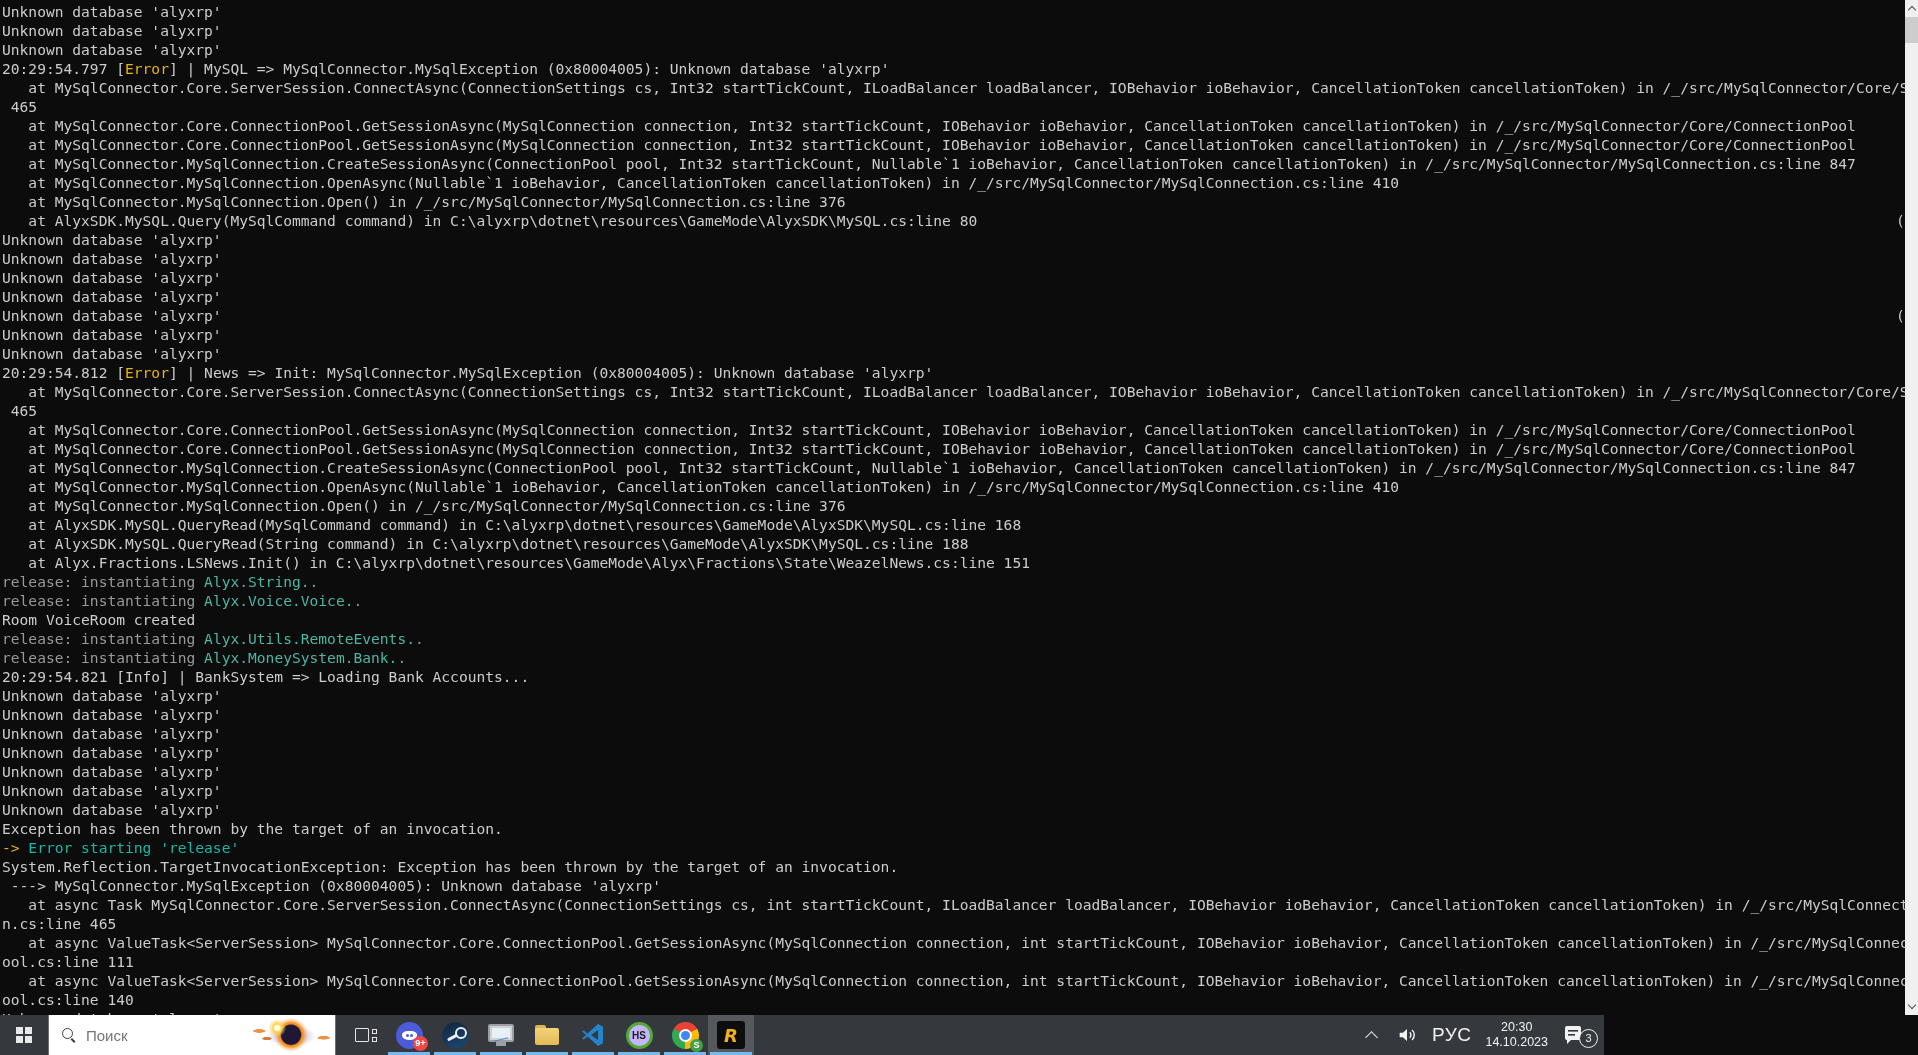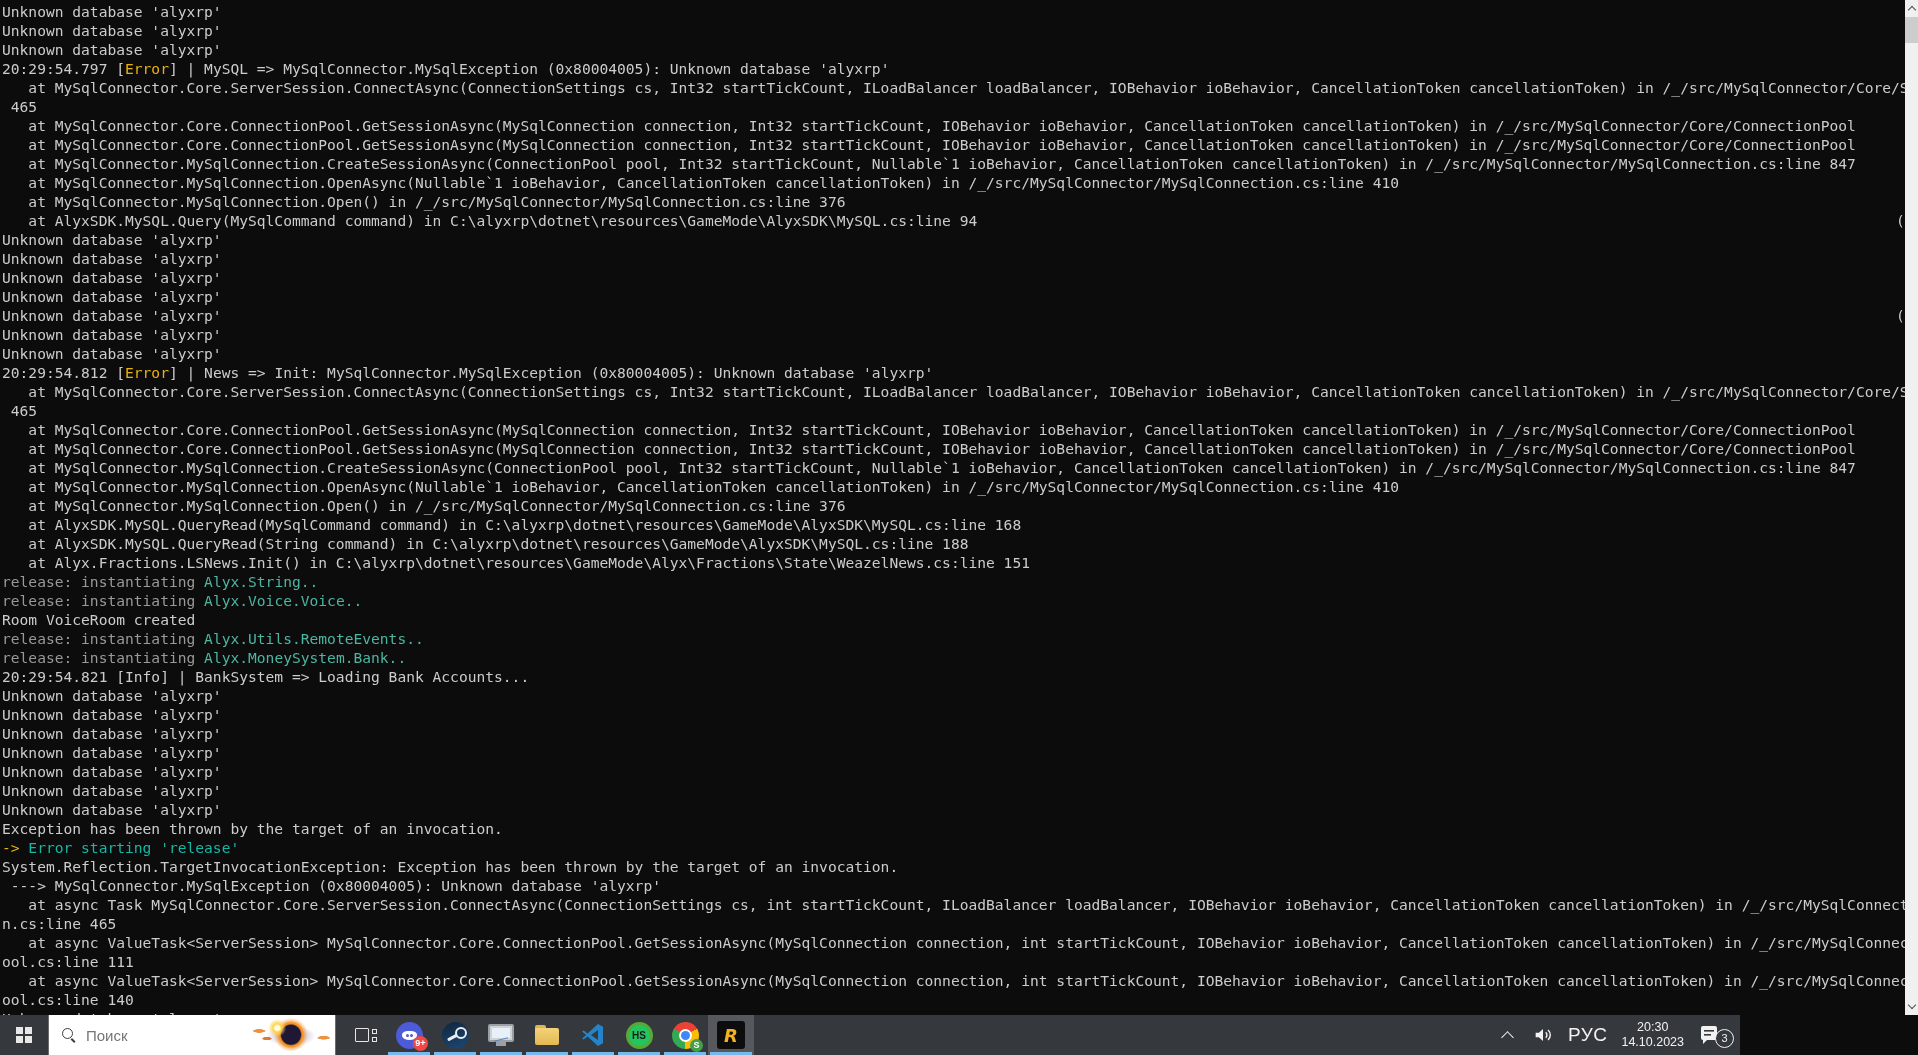--- a/index.html
+++ b/index.html
@@ -34,21 +34,21 @@
     position:absolute; left:3.5px; width:6px; height:6px;
     border-left:1.6px solid #505050; border-top:1.6px solid #505050;
   }
   #sb-up span { top:7px; transform:rotate(45deg); }
   #sb-down { bottom:0; }
   #sb-down span { top:4px; transform:rotate(225deg); }
   #sb-thumb { position:absolute; left:0; top:17px; width:13px; height:26px; background:#cdcdcd; }
 
   
   #taskbar {
-    position:absolute; left:0; top:1015px; width:1740px; height:40px;
+    position:absolute; left:0; top:1015px; width:1604px; height:40px;
     background:#35383c; display:flex; align-items:center;
     font-family:"Liberation Sans","DejaVu Sans",sans-serif;
   }
   #start-btn { width:48px; height:40px; display:flex; align-items:center; justify-content:center; }
   .winlogo { width:16px; height:16px; display:grid; grid-template-columns:7px 7px; grid-template-rows:7px 7px; gap:1.5px; }
   .winlogo i { background:#e8e8e8; }
 
   #search-box {
     width:288px; height:40px; background:#ffffff; display:flex; align-items:center;
     position:relative; border:1px solid #6d6d6d; border-bottom:none; border-top:none;
@@ -100,21 +100,21 @@
   .ic-monitor { width:26px; height:22px; position:relative; }
   .ic-monitor .scr { position:absolute; left:0; top:0; width:26px; height:18px; background:#cfd3d6; border:2px solid #9aa0a4; border-radius:2px; }
   .ic-monitor .scr i { position:absolute; left:2px; top:2px; right:2px; bottom:2px; background:#e8f1fa; display:block; }
   .ic-monitor .scr i::after { content:""; position:absolute; left:2px; top:6px; width:14px; height:5px; border-bottom:1.6px solid #4f86c6; transform:skewY(-14deg); }
   .ic-monitor .base { position:absolute; left:8px; top:18px; width:10px; height:4px; background:#9aa0a4; }
 
   .ic-folder { width:24px; height:20px; position:relative; }
   .ic-folder::before { content:""; position:absolute; left:0; top:0; width:11px; height:5px; background:#e0b44e; border-radius:2px 2px 0 0; }
   .ic-folder::after { content:""; position:absolute; left:0; top:3px; width:24px; height:17px; background:linear-gradient(180deg,#f3d27a,#e3b953); border-radius:2px; }
 
-  .ic-hs { width:27px; height:27px; border-radius:50%; background:#22c55e; border:3px solid #58a839; color:#1d1d1d; font-size:10px; font-weight:bold; display:flex; align-items:center; justify-content:center; font-family:"Liberation Sans",sans-serif; }
+  .ic-hs { width:27px; height:27px; border-radius:50%; background:#c4b5fd; border:3px solid #58a839; color:#1d1d1d; font-size:10px; font-weight:bold; display:flex; align-items:center; justify-content:center; font-family:"Liberation Sans",sans-serif; }
 
   .ic-chrome { width:27px; height:27px; border-radius:50%; position:relative; background:conic-gradient(from 60deg, #fbbc05 0 120deg, #34a853 0 240deg, #ea4335 0 360deg); }
   .ic-chrome::before { content:""; position:absolute; left:7px; top:7px; width:13px; height:13px; background:#fff; border-radius:50%; }
   .ic-chrome::after { content:""; position:absolute; left:9px; top:9px; width:9px; height:9px; background:#4285f4; border-radius:50%; }
 
   .ic-rage { width:28px; height:28px; background:#0d0d0d; border-radius:3px; display:flex; align-items:center; justify-content:center; color:#f4b223; font-weight:bold; font-size:18px; font-family:"DejaVu Sans",sans-serif; font-style:italic; }
 
   #tray { position:absolute; right:6px; top:0; height:40px; display:flex; align-items:center; gap:14px; color:#f2f2f2; }
   .tray-chevron { width:22px; height:40px; position:relative; }
   .tray-chevron::before { content:""; position:absolute; left:7px; top:18px; width:8px; height:8px; border-left:1.6px solid #f2f2f2; border-top:1.6px solid #f2f2f2; transform:rotate(45deg); }
@@ -137,21 +137,21 @@
       <div class="crow"><span>Unknown database 'alyxrp'</span></div>
       <div class="crow"><span>Unknown database 'alyxrp'</span></div>
       <div class="crow"><span>20:29:54.797 [</span><span class="c-r">Error</span><span>] | MySQL =&gt; MySqlConnector.MySqlException (0x80004005): Unknown database 'alyxrp'</span></div>
       <div class="crow"><span>   at MySqlConnector.Core.ServerSession.ConnectAsync(ConnectionSettings cs, Int32 startTickCount, ILoadBalancer loadBalancer, IOBehavior ioBehavior, CancellationToken cancellationToken) in /_/src/MySqlConnector/Core/ServerSession.cs:line</span></div>
       <div class="crow"><span> 465</span></div>
       <div class="crow"><span>   at MySqlConnector.Core.ConnectionPool.GetSessionAsync(MySqlConnection connection, Int32 startTickCount, IOBehavior ioBehavior, CancellationToken cancellationToken) in /_/src/MySqlConnector/Core/ConnectionPool</span></div>
       <div class="crow"><span>   at MySqlConnector.Core.ConnectionPool.GetSessionAsync(MySqlConnection connection, Int32 startTickCount, IOBehavior ioBehavior, CancellationToken cancellationToken) in /_/src/MySqlConnector/Core/ConnectionPool</span></div>
       <div class="crow"><span>   at MySqlConnector.MySqlConnection.CreateSessionAsync(ConnectionPool pool, Int32 startTickCount, Nullable`1 ioBehavior, CancellationToken cancellationToken) in /_/src/MySqlConnector/MySqlConnection.cs:line 847</span></div>
       <div class="crow"><span>   at MySqlConnector.MySqlConnection.OpenAsync(Nullable`1 ioBehavior, CancellationToken cancellationToken) in /_/src/MySqlConnector/MySqlConnection.cs:line 410</span></div>
       <div class="crow"><span>   at MySqlConnector.MySqlConnection.Open() in /_/src/MySqlConnector/MySqlConnection.cs:line 376</span></div>
-      <div class="crow"><span>   at AlyxSDK.MySQL.Query(MySqlCommand command) in C:\alyxrp\dotnet\resources\GameMode\AlyxSDK\MySQL.cs:line 94</span></div>
+      <div class="crow"><span>   at AlyxSDK.MySQL.Query(MySqlCommand command) in C:\alyxrp\dotnet\resources\GameMode\AlyxSDK\MySQL.cs:line 80</span></div>
       <div class="crow"><span>Unknown database 'alyxrp'</span></div>
       <div class="crow"><span>Unknown database 'alyxrp'</span></div>
       <div class="crow"><span>Unknown database 'alyxrp'</span></div>
       <div class="crow"><span>Unknown database 'alyxrp'</span></div>
       <div class="crow"><span>Unknown database 'alyxrp'</span></div>
       <div class="crow"><span>Unknown database 'alyxrp'</span></div>
       <div class="crow"><span>Unknown database 'alyxrp'</span></div>
       <div class="crow"><span>20:29:54.812 [</span><span class="c-r">Error</span><span>] | News =&gt; Init: MySqlConnector.MySqlException (0x80004005): Unknown database 'alyxrp'</span></div>
       <div class="crow"><span>   at MySqlConnector.Core.ServerSession.ConnectAsync(ConnectionSettings cs, Int32 startTickCount, ILoadBalancer loadBalancer, IOBehavior ioBehavior, CancellationToken cancellationToken) in /_/src/MySqlConnector/Core/ServerSession.cs:line</span></div>
       <div class="crow"><span> 465</span></div>

